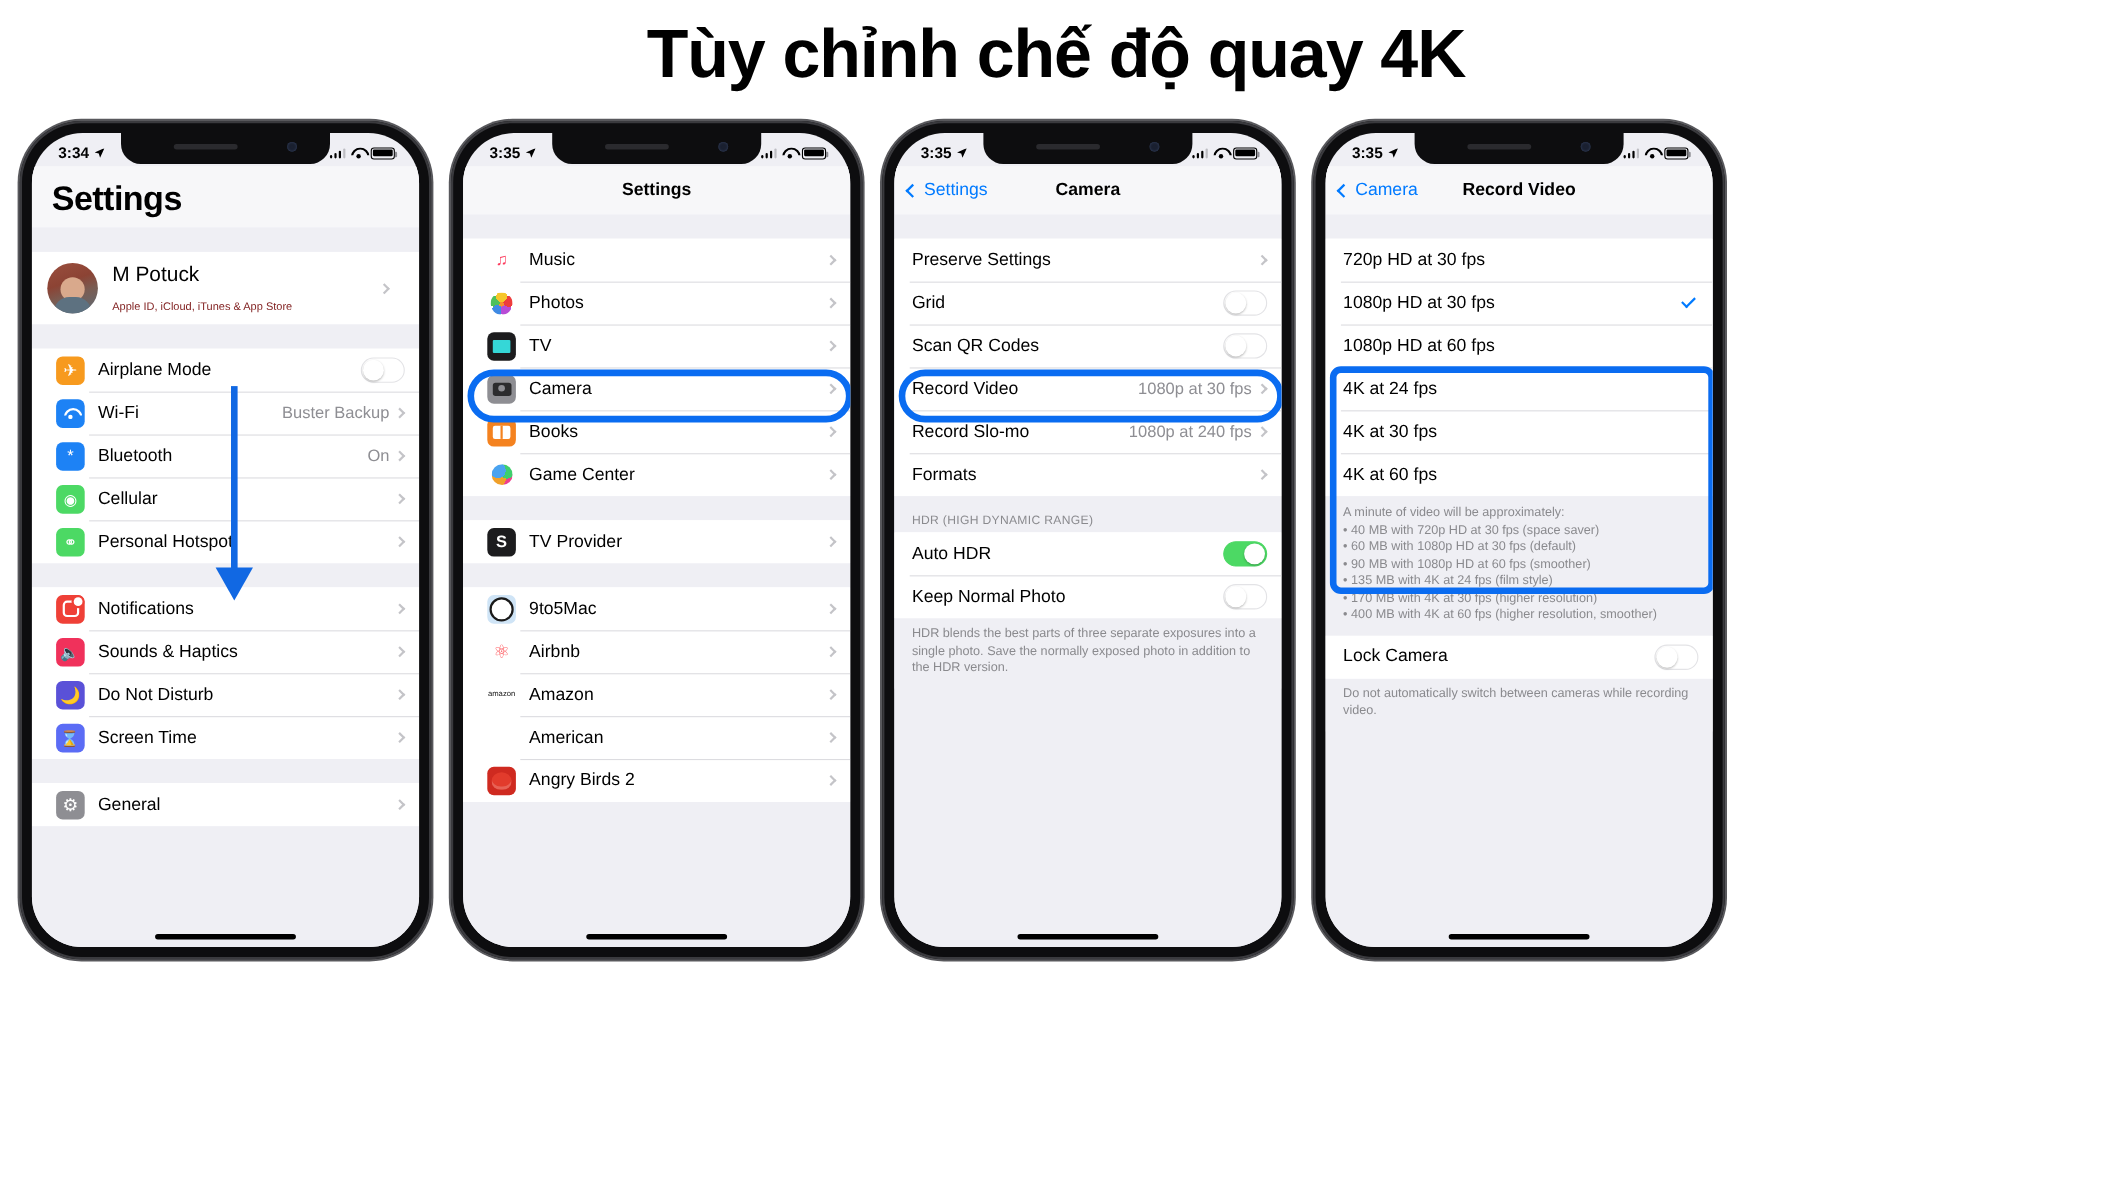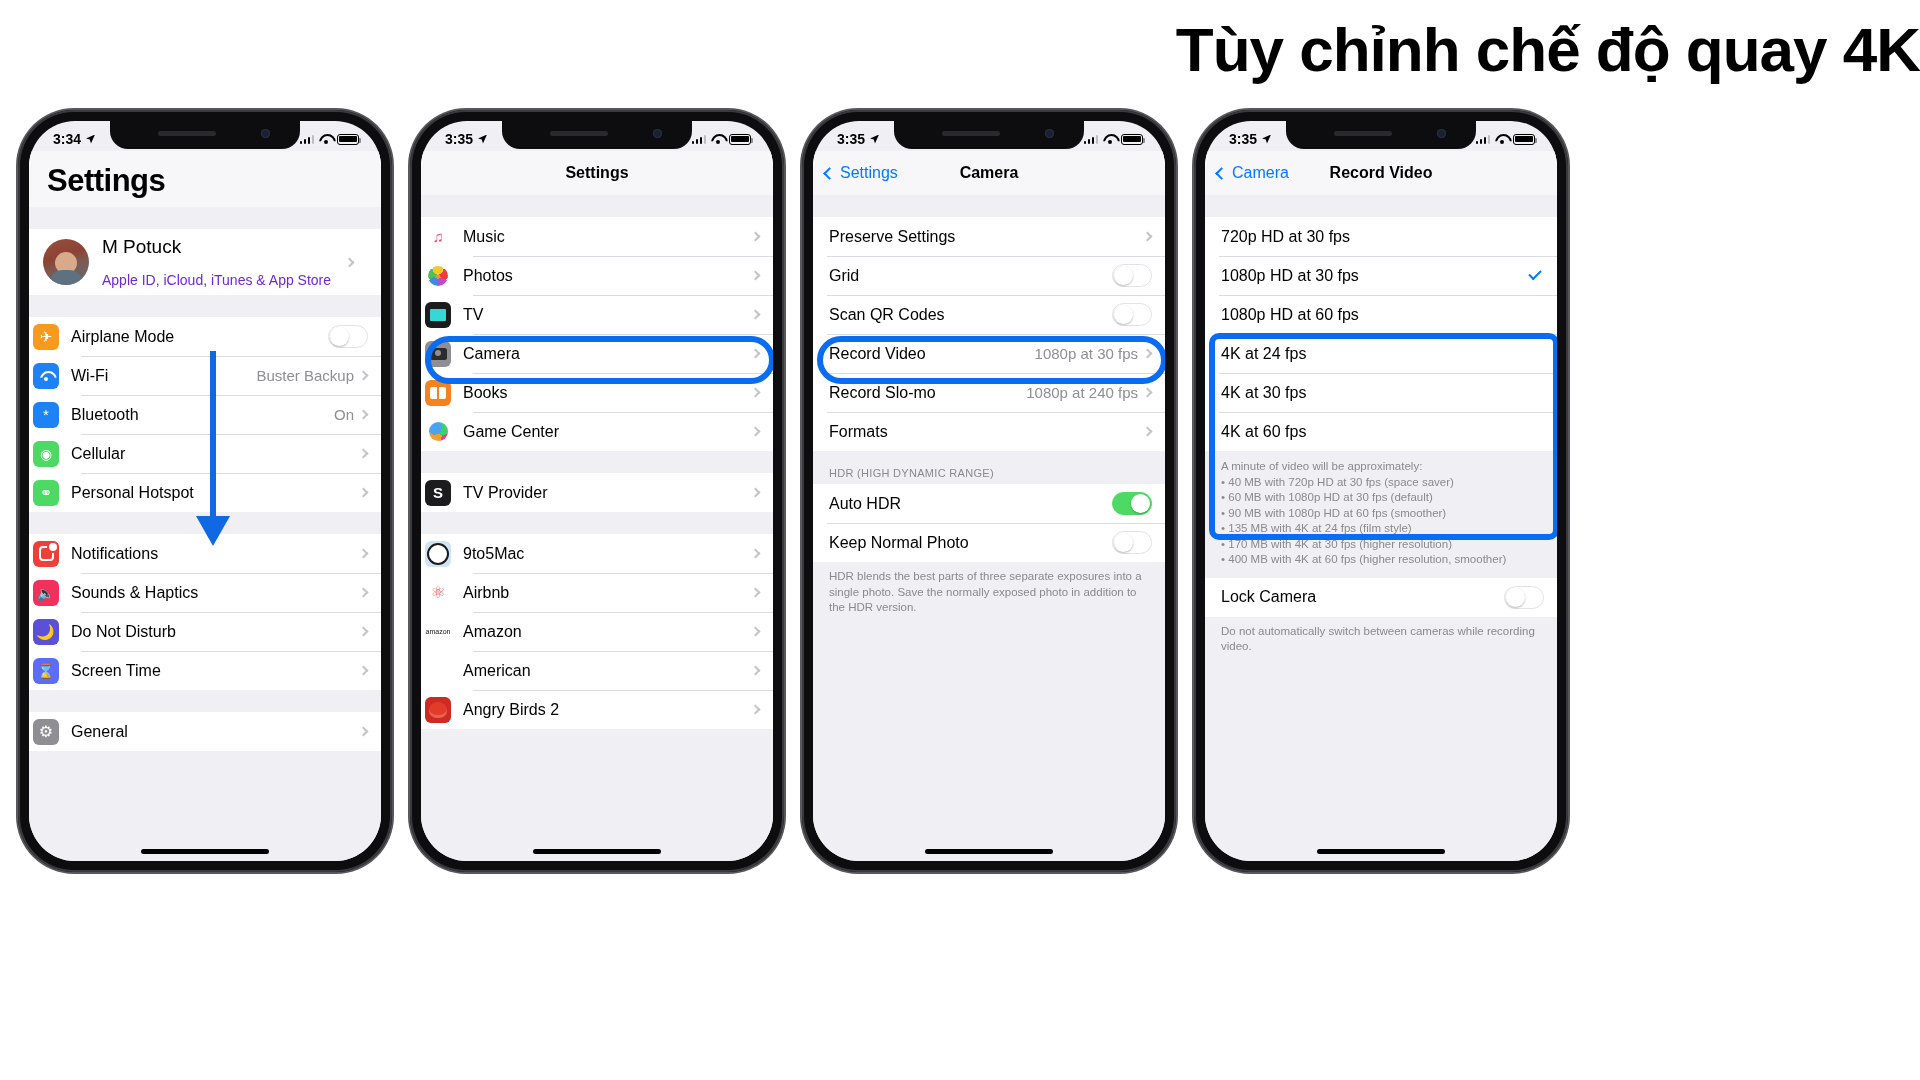--- a/index.html
+++ b/index.html
@@ -4,21 +4,21 @@
 <style>
   * { box-sizing: border-box; margin: 0; padding: 0; }
   body {
     width: 1920px; height: 1080px;
     background: #ffffff;
     font-family: "Liberation Sans", sans-serif;
     overflow: hidden;
     position: relative;
   }
   .page-title {
-    text-align: right;
+    text-align: center;
     font-size: 62px;
     font-weight: bold;
     color: #000;
     letter-spacing: -1px;
     padding-top: 14px;
     line-height: 1.15;
   }
   .phones {
     position: absolute;
     top: 110px; left: 0;
@@ -142,21 +142,21 @@
   }
   .navbar.center-only { justify-content: center; }
   .navbar.center-only .title { position: static; }
   
   .gap { height: 32px; background: #efeff4; }
   .gap.sm { height: 22px; }
   .group { background: #fff; }
   .row {
     display: flex; align-items: center;
     height: 39px;
-    padding-left: 4px;
+    padding-left: 22px;
     background: #fff;
     position: relative;
   }
   .row + .row::before {
     content: ""; position: absolute; top: 0; left: 52px; right: 0;
     height: 1px; background: #dcdce0;
   }
   .row.noicon + .row.noicon::before { left: 14px; }
   .row.noicon { padding-left: 16px; }
   .icon {
@@ -223,21 +223,21 @@
     content:""; position:absolute; left:12px; top:13px;
     width:22px; height:22px; border-radius:50%;
     background:#d9a98c;
   }
   .avatar::after {
     content:""; position:absolute; left:6px; bottom:0;
     width:34px; height:15px; border-radius:14px 14px 0 0;
     background:#5d7180;
   }
   .profile-text .pname { font-size: 19px; color: #000; line-height: 1.15; }
-  .profile-text .psub { font-size: 14px; color: #6d28d9; margin-top: 14px; }
+  .profile-text .psub { font-size: 10px; color: #7f1d1d; margin-top: 14px; }
   
   .hl {
     position: absolute;
     border: 6px solid #0a6cf1;
     border-radius: 28px;
     pointer-events: none;
     z-index: 30;
   }
   .hl.sq { border-radius: 10px; }
   

